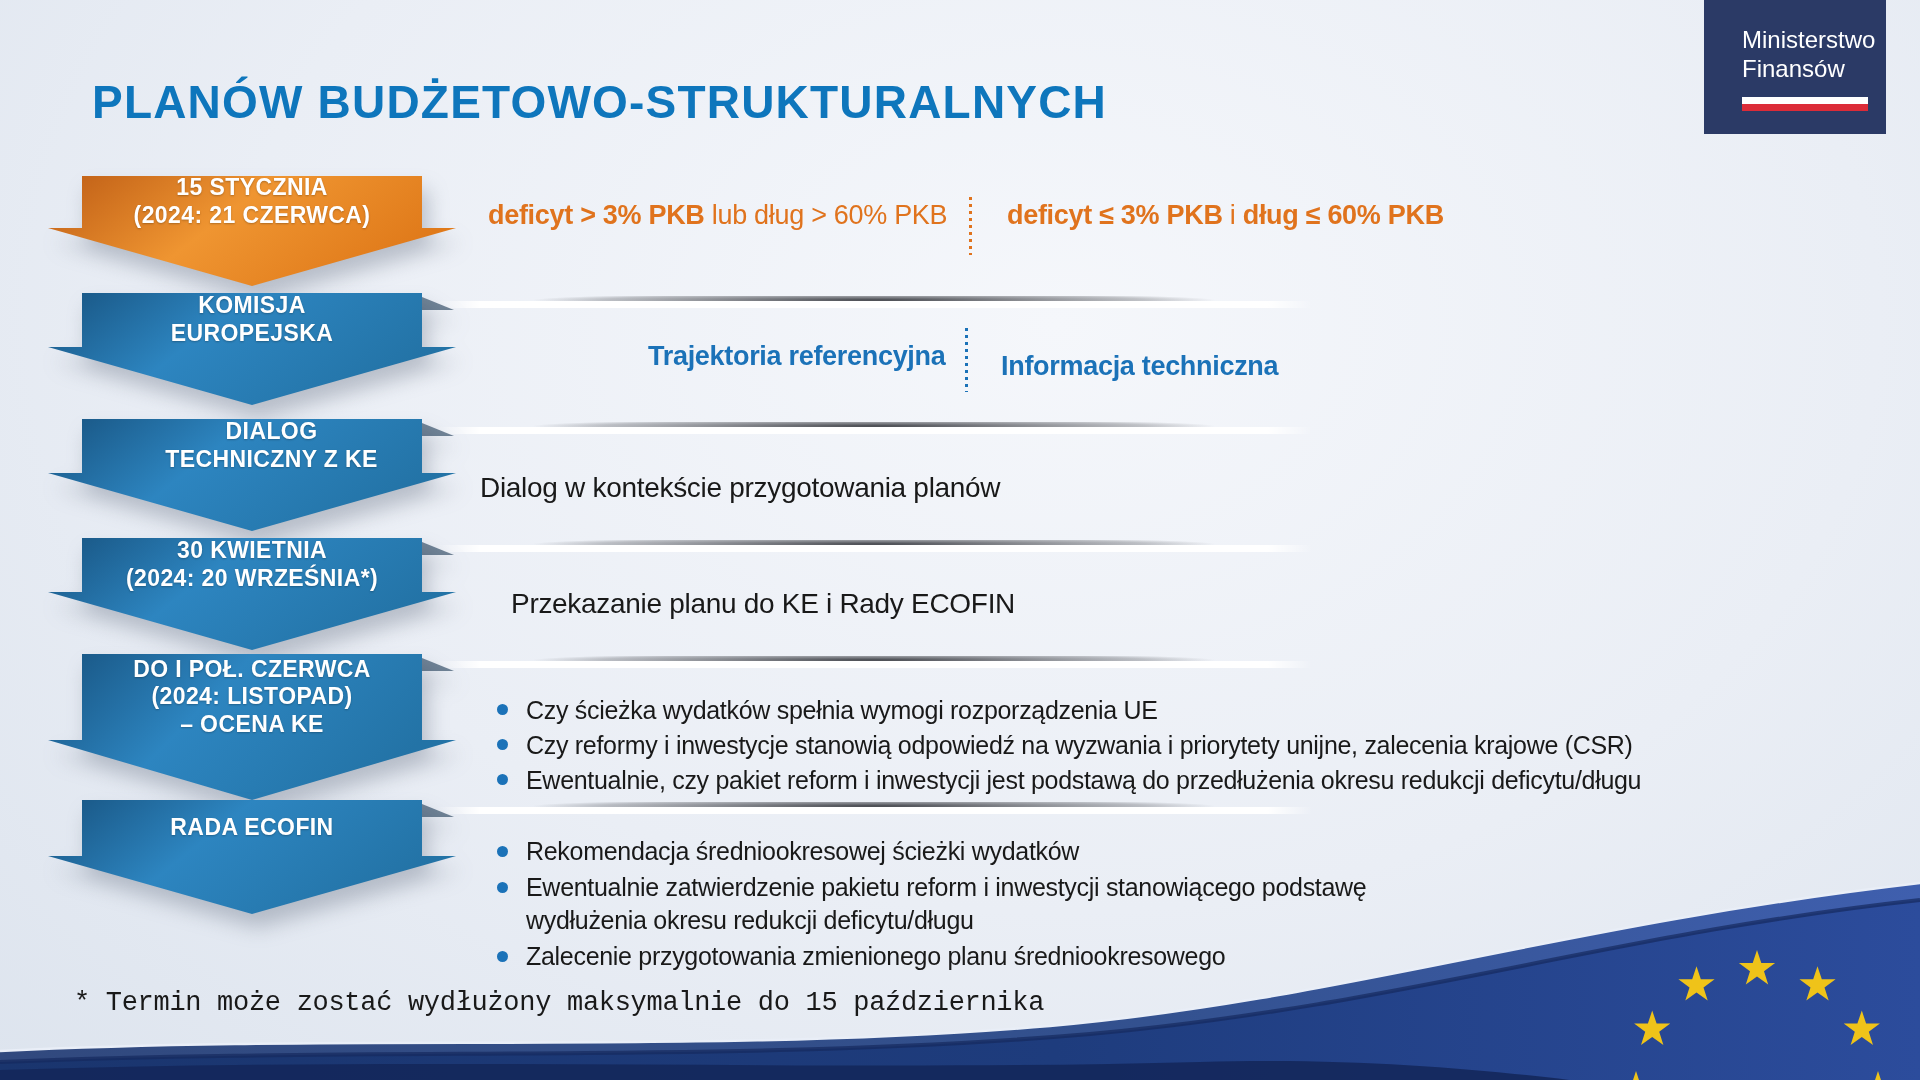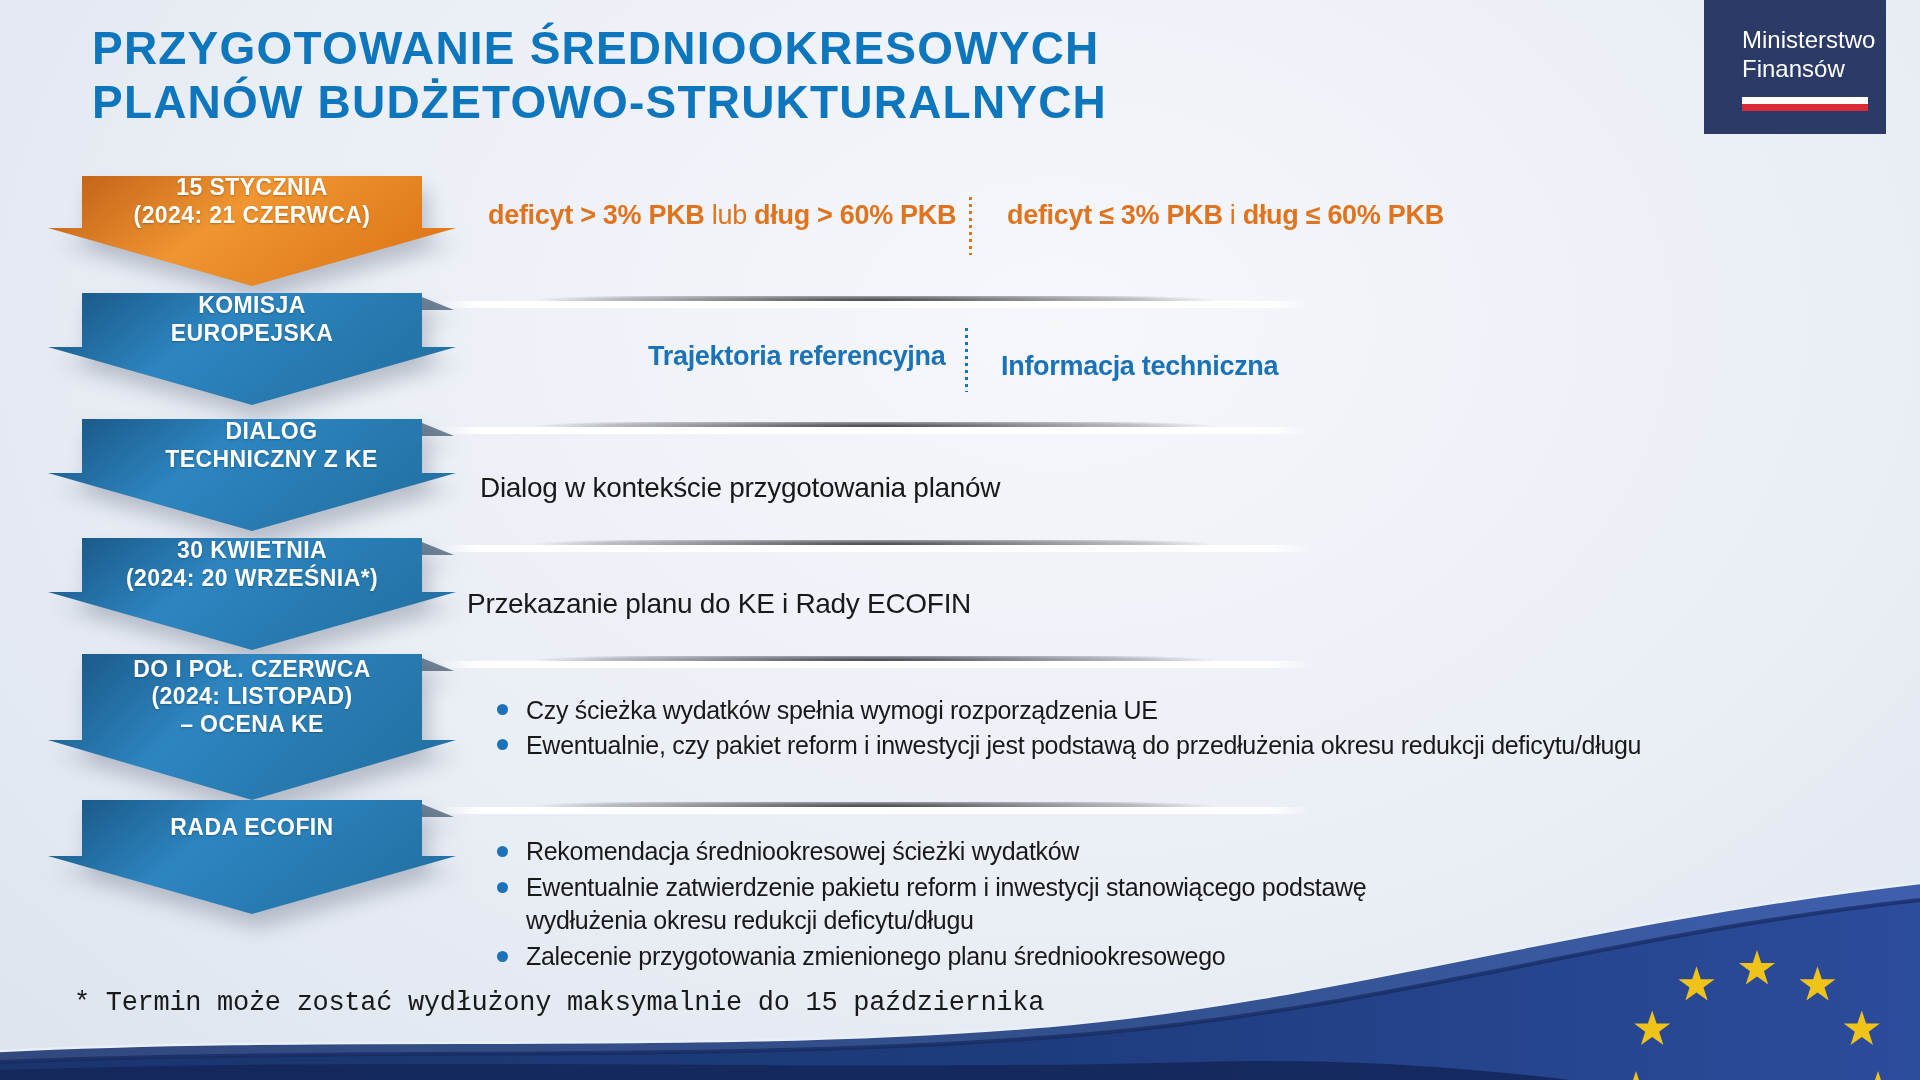--- a/index.html
+++ b/index.html
@@ -88,21 +88,21 @@
         <polygon points="1878.0,1071.0 1882.3,1084.0 1896.1,1084.1 1885.0,1092.3 1889.2,1105.4 1878.0,1097.4 1866.8,1105.4 1871.0,1092.3 1859.9,1084.1 1873.7,1084.0"></polygon>
         <polygon points="1861.8,1010.5 1866.1,1023.5 1879.9,1023.6 1868.8,1031.8 1873.0,1044.9 1861.8,1036.9 1850.6,1044.9 1854.8,1031.8 1843.7,1023.6 1857.4,1023.5"></polygon>
         <polygon points="1817.5,966.2 1821.8,979.2 1835.6,979.3 1824.5,987.5 1828.7,1000.6 1817.5,992.6 1806.3,1000.6 1810.5,987.5 1799.4,979.3 1813.2,979.2"></polygon>
         <polygon points="1757.0,950.0 1761.3,963.0 1775.1,963.1 1764.0,971.3 1768.2,984.4 1757.0,976.4 1745.8,984.4 1750.0,971.3 1738.9,963.1 1752.7,963.0"></polygon>
         <polygon points="1696.5,966.2 1700.8,979.2 1714.6,979.3 1703.5,987.5 1707.7,1000.6 1696.5,992.6 1685.3,1000.6 1689.5,987.5 1678.4,979.3 1692.2,979.2"></polygon>
         <polygon points="1652.2,1010.5 1656.6,1023.5 1670.3,1023.6 1659.2,1031.8 1663.4,1044.9 1652.2,1036.9 1641.0,1044.9 1645.2,1031.8 1634.1,1023.6 1647.9,1023.5"></polygon>
         <polygon points="1636.0,1071.0 1640.3,1084.0 1654.1,1084.1 1643.0,1092.3 1647.2,1105.4 1636.0,1097.4 1624.8,1105.4 1629.0,1092.3 1617.9,1084.1 1631.7,1084.0"></polygon>
       </g>
   </svg>
 
-  <h1 class="title"><span>PRZYGOTOWANIE ŚREDNIOOKRESOWYCH</span><br><span>PLANÓW BUDŻETOWO-STRUKTURALNYCH</span></h1>
+  <h1 class="title"><br><span>PLANÓW BUDŻETOWO-STRUKTURALNYCH</span></h1>
 
   <div class="logo">
     <div class="logo-text"><span>Ministerstwo</span><br><span>Finansów</span></div>
     <div class="logo-flag">
       <div class="flag-w"></div>
       <div class="flag-r"></div>
     </div>
   </div>
 
   <div id="ribbons">
@@ -155,33 +155,34 @@
       </div>
       <div class="step" style="left: 48px; top: 800px; width: 408px; height: 114px;">
         <svg viewBox="0 0 408 114" width="408" height="114">
           <polygon points="34,0 374,0 374,56 408,56 204,114 0,56 34,56" fill="url(#gradB)"></polygon>
           <polygon points="374,4 406,17 374,17" fill="rgba(10,40,70,.55)"></polygon>
         </svg>
         <div class="step-label" style="height: 56px;">RADA ECOFIN</div>
       </div>
     </div>
 
-  <div id="r1-left" class="txt orange" style="left:488px;top:200px"><span style="font-weight: 700;">deficyt &gt; 3% PKB</span><span style="font-weight: 400;"> lub </span><span style="font-weight: 700;">dług &gt; 60% PKB</span></div>
+  <div id="r1-left" class="txt orange" style="left:488px;top:200px"><span style="font-weight: 700;">deficyt &gt; 3% PKB</span><span style="font-weight: 400;"> lub </span><span style="font-weight: 400;">dług &gt; 60% PKB</span></div>
   <div class="vdots orange-d" style="left:969px;top:197px;height:58px"></div>
   <div id="r1-right" class="txt orange" style="left:1007px;top:200px"><span style="font-weight: 700;">deficyt ≤ 3% PKB</span><span style="font-weight: 400;"> i </span><span style="font-weight: 700;">dług ≤ 60% PKB</span></div>
 
   <div class="txt blue" style="left:648px;top:341px">Trajektoria referencyjna</div>
   <div class="vdots blue-d" style="left:965px;top:328px;height:64px"></div>
   <div class="txt blue" style="left:1001px;top:351px">Informacja techniczna</div>
 
   <div class="txt dark" style="left:480px;top:472px">Dialog w kontekście przygotowania planów</div>
-  <div class="txt dark" style="left:467px;top:588px">Przekazanie planu do KE i Rady ECOFIN</div>
+  <div class="txt dark" style="left:511px;top:588px">Przekazanie planu do KE i Rady ECOFIN</div>
 
   <ul id="list5" class="blist" style="left:483px;top:681px;width:1330px">
       <li>Czy ścieżka wydatków spełnia wymogi rozporządzenia UE</li>
+      <li>Czy reformy i inwestycje  stanowią odpowiedź na wyzwania i priorytety unijne, zalecenia krajowe (CSR)</li>
       <li>Ewentualnie, czy pakiet reform i inwestycji jest podstawą do przedłużenia okresu redukcji deficytu/długu</li>
     </ul>
   <ul id="list6" class="blist six" style="left:483px;top:823px;width:1100px">
       <li>Rekomendacja średniookresowej ścieżki wydatków</li>
       <li>Ewentualnie zatwierdzenie pakietu reform i inwestycji stanowiącego podstawę
 wydłużenia okresu redukcji deficytu/długu</li>
       <li>Zalecenie przygotowania zmienionego planu średniookresowego</li>
     </ul>
 
   <div class="txt dark footnote" style="left:74px;top:988px">* Termin może zostać wydłużony maksymalnie do 15 października</div>

